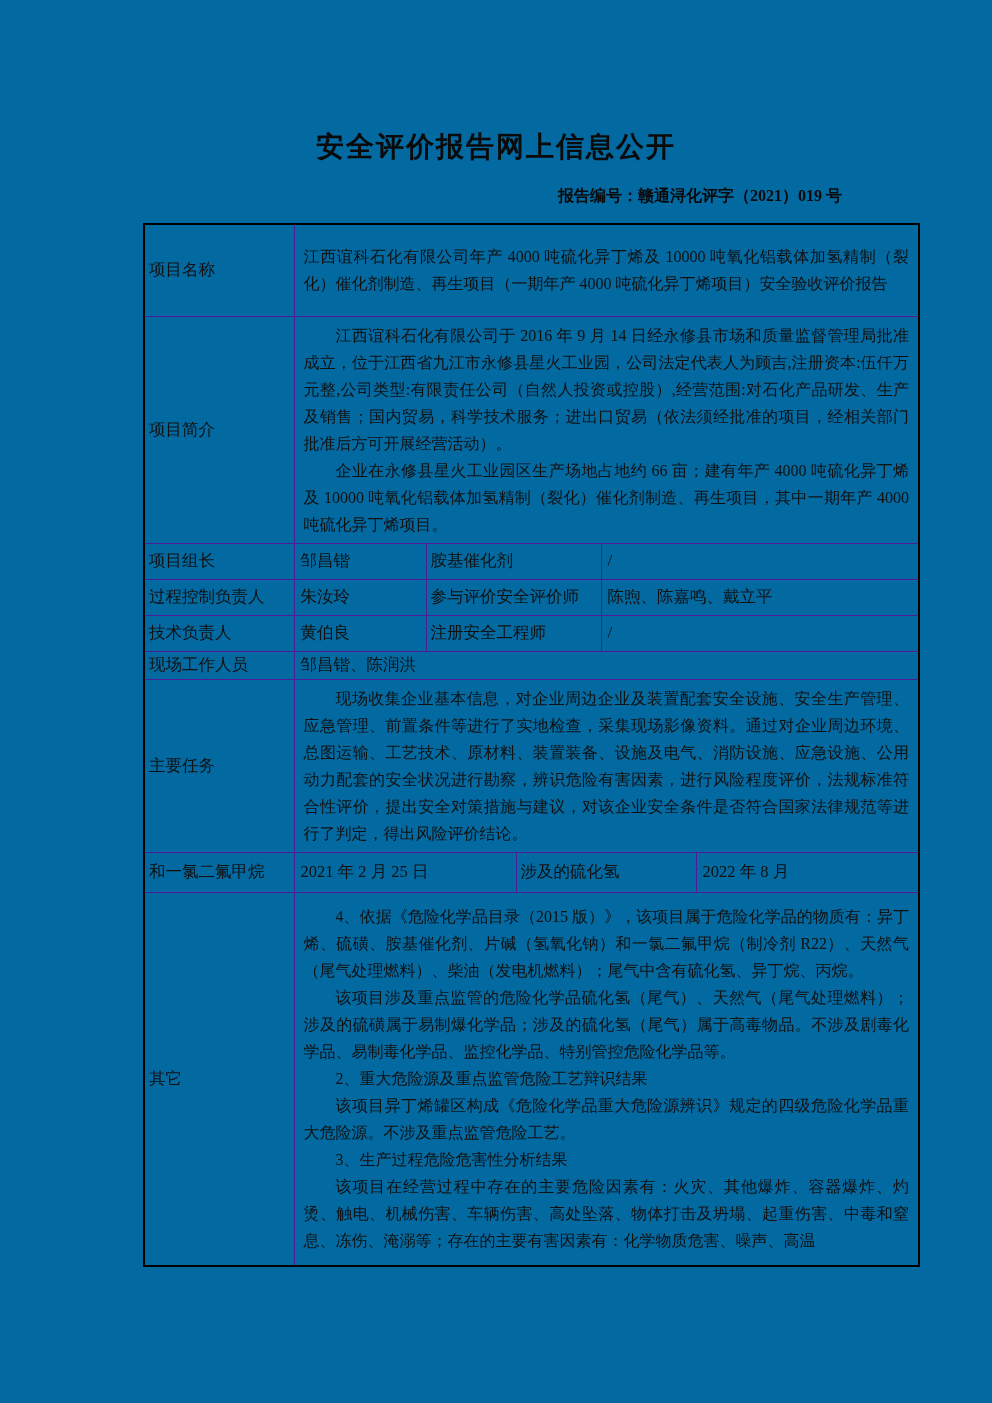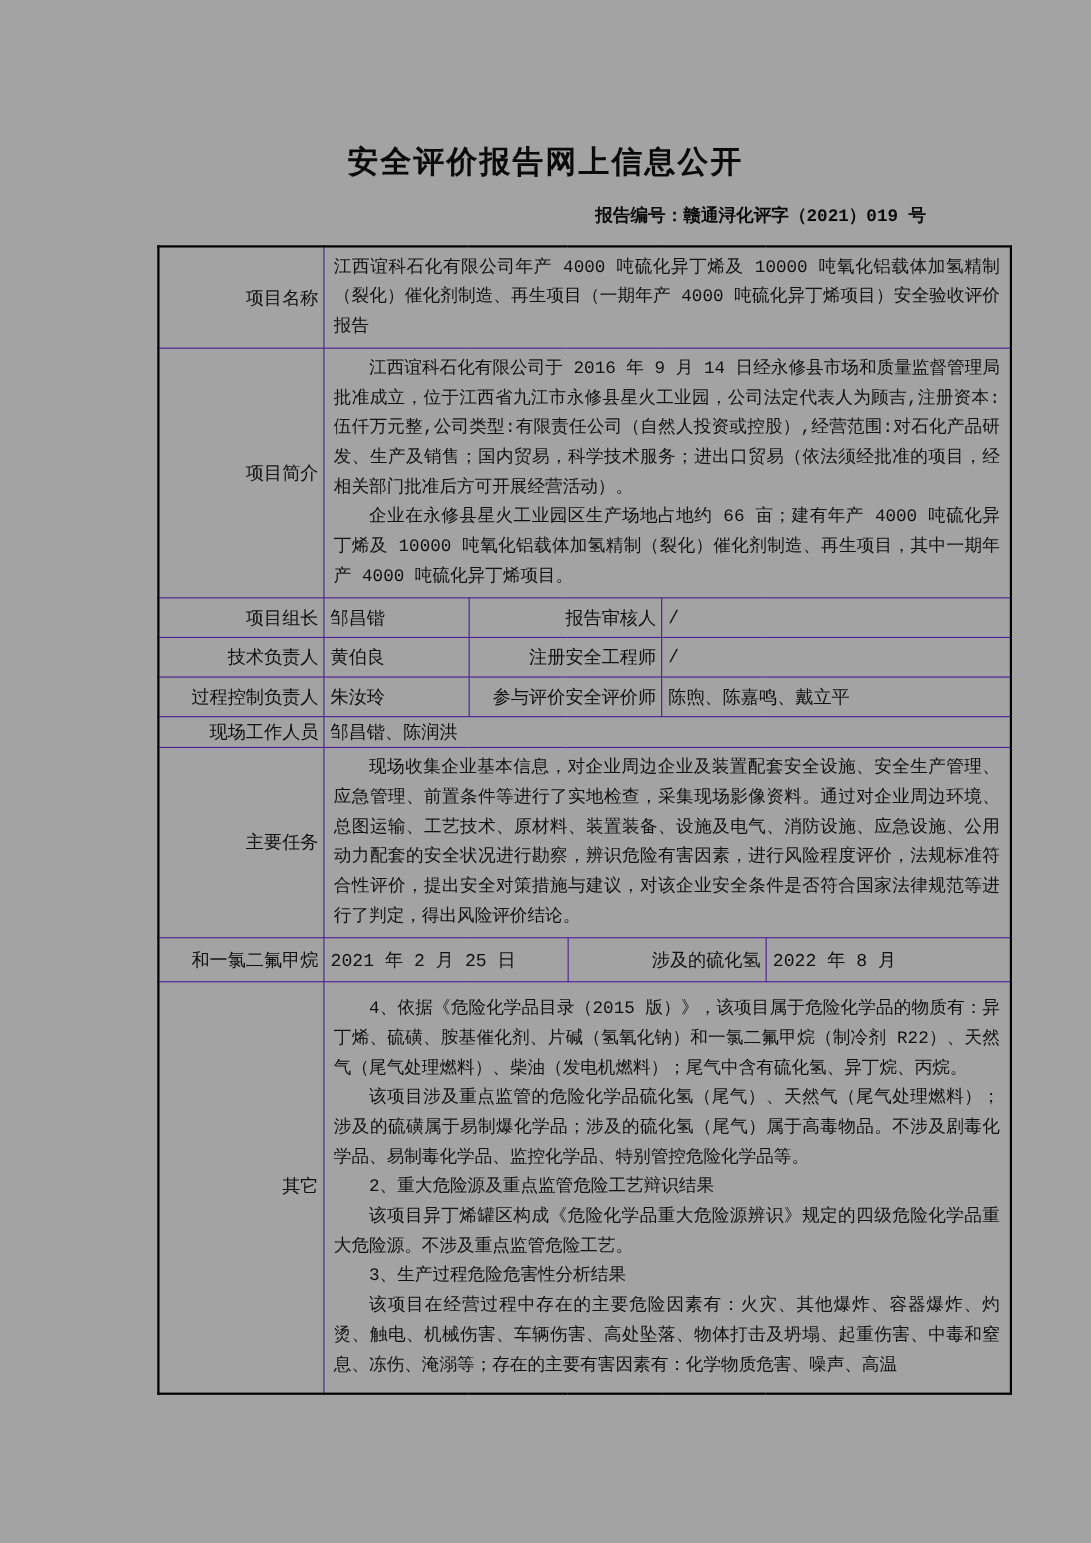--- a/index.html
+++ b/index.html
@@ -1,22 +1,22 @@
 <!DOCTYPE html>
 <html><head>
 <meta charset="utf-8">
 <style>
   * { margin: 0; padding: 0; box-sizing: border-box; }
   html, body { background: #ffffff; }
   .page {
     position: relative;
     width: 992px;
     height: 1403px;
-    background: #a3a3a3;
-    font-family: Liberation Mono, monospace;
+    background: #0369a1;
+    font-family: Liberation Serif, serif;
     color: #111111;
     overflow: hidden;
   }
   .doc-title {
     position: absolute;
     top: 128px;
     left: 0;
     width: 100%;
     text-align: center;
     font-size: 28px;
@@ -41,21 +41,21 @@
     table-layout: fixed;
     border: 2px solid #000000;
     font-size: 16px;
     color: #111111;
   }
   table.info-table td {
     border: 1px solid #4c1d95;
     vertical-align: middle;
   }
   td.label-cell {
-    text-align: right;
+    text-align: left;
     padding: 2px 4px;
     font-size: 16.5px;
   }
   td.value-cell {
     text-align: left;
     padding: 2px 6px;
     font-size: 16.5px;
   }
   td.text-cell {
     padding: 5px 9px;
@@ -105,37 +105,37 @@
       <td class="label-cell">项目简介</td>
       <td class="text-cell" colspan="5">
         <p>江西谊科石化有限公司于 2016 年 9 月 14 日经永修县市场和质量监督管理局批准成立，位于江西省九江市永修县星火工业园，公司法定代表人为顾吉,注册资本:伍仟万元整,公司类型:有限责任公司（自然人投资或控股）,经营范围:对石化产品研发、生产及销售；国内贸易，科学技术服务；进出口贸易（依法须经批准的项目，经相关部门批准后方可开展经营活动）。</p>
         <p>企业在永修县星火工业园区生产场地占地约 66 亩；建有年产 4000 吨硫化异丁烯及 10000 吨氧化铝载体加氢精制（裂化）催化剂制造、再生项目，其中一期年产 4000 吨硫化异丁烯项目。</p>
       </td>
     </tr>
 
     <tr class="h-small">
       <td class="label-cell">项目组长</td>
       <td class="value-cell">邹昌锴</td>
-      <td class="label-cell" colspan="2">报告审核人</td>
+      <td class="label-cell" colspan="2">胺基催化剂</td>
       <td class="value-cell" colspan="2">/</td>
     </tr>
 
+
+    <tr class="h-small">
+      <td class="label-cell">过程控制负责人</td>
+      <td class="value-cell">朱汝玲</td>
+      <td class="label-cell" colspan="2">参与评价安全评价师</td>
+      <td class="value-cell" colspan="2">陈煦、陈嘉鸣、戴立平</td>
+    </tr>
 
     <tr class="h-small">
       <td class="label-cell">技术负责人</td>
       <td class="value-cell">黄伯良</td>
       <td class="label-cell" colspan="2">注册安全工程师</td>
       <td class="value-cell" colspan="2">/</td>
-    </tr>
-
-    <tr class="h-small">
-      <td class="label-cell">过程控制负责人</td>
-      <td class="value-cell">朱汝玲</td>
-      <td class="label-cell" colspan="2">参与评价安全评价师</td>
-      <td class="value-cell" colspan="2">陈煦、陈嘉鸣、戴立平</td>
     </tr>
 
     <tr class="h-staff">
       <td class="label-cell">现场工作人员</td>
       <td class="value-cell" colspan="5">邹昌锴、陈润洪</td>
     </tr>
 
     <tr class="h-tasks">
       <td class="label-cell">主要任务</td>
       <td class="text-cell" colspan="5">

